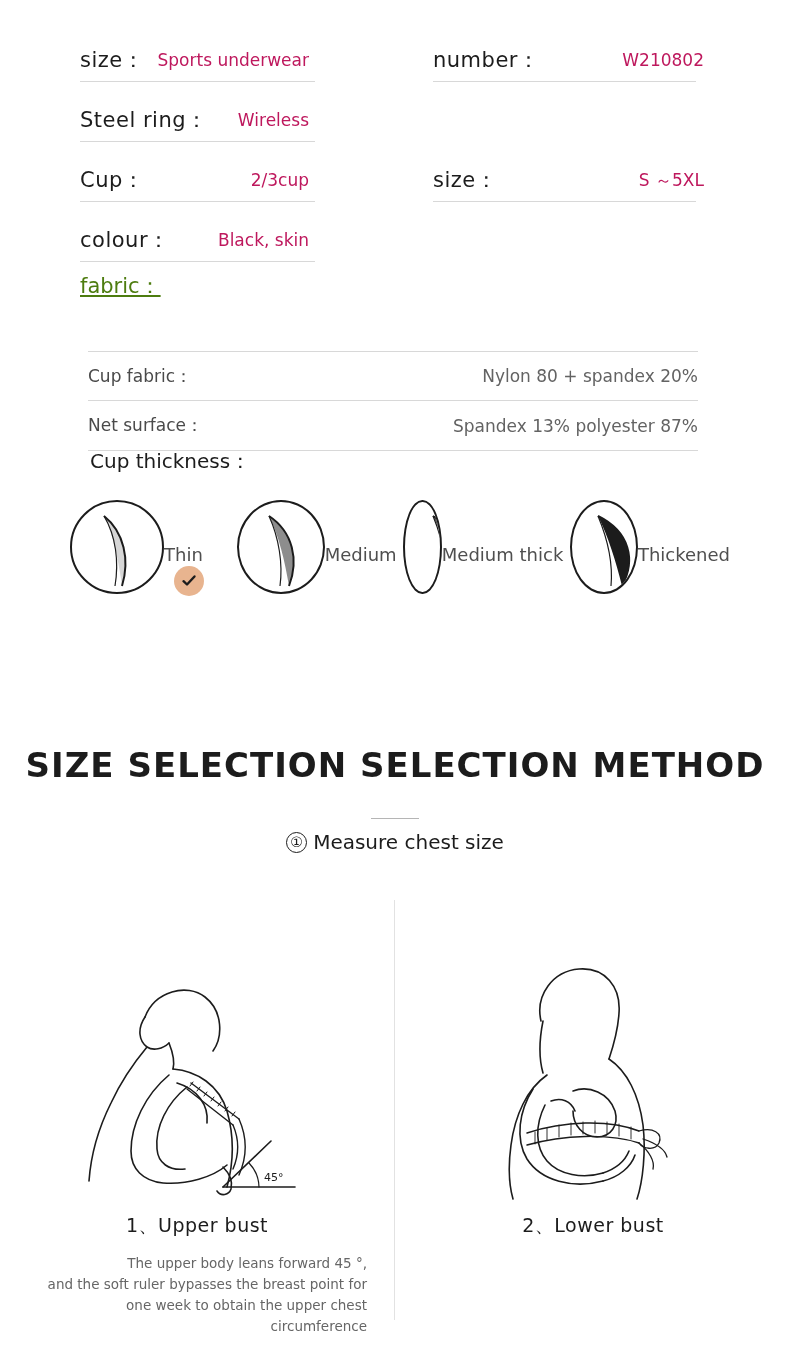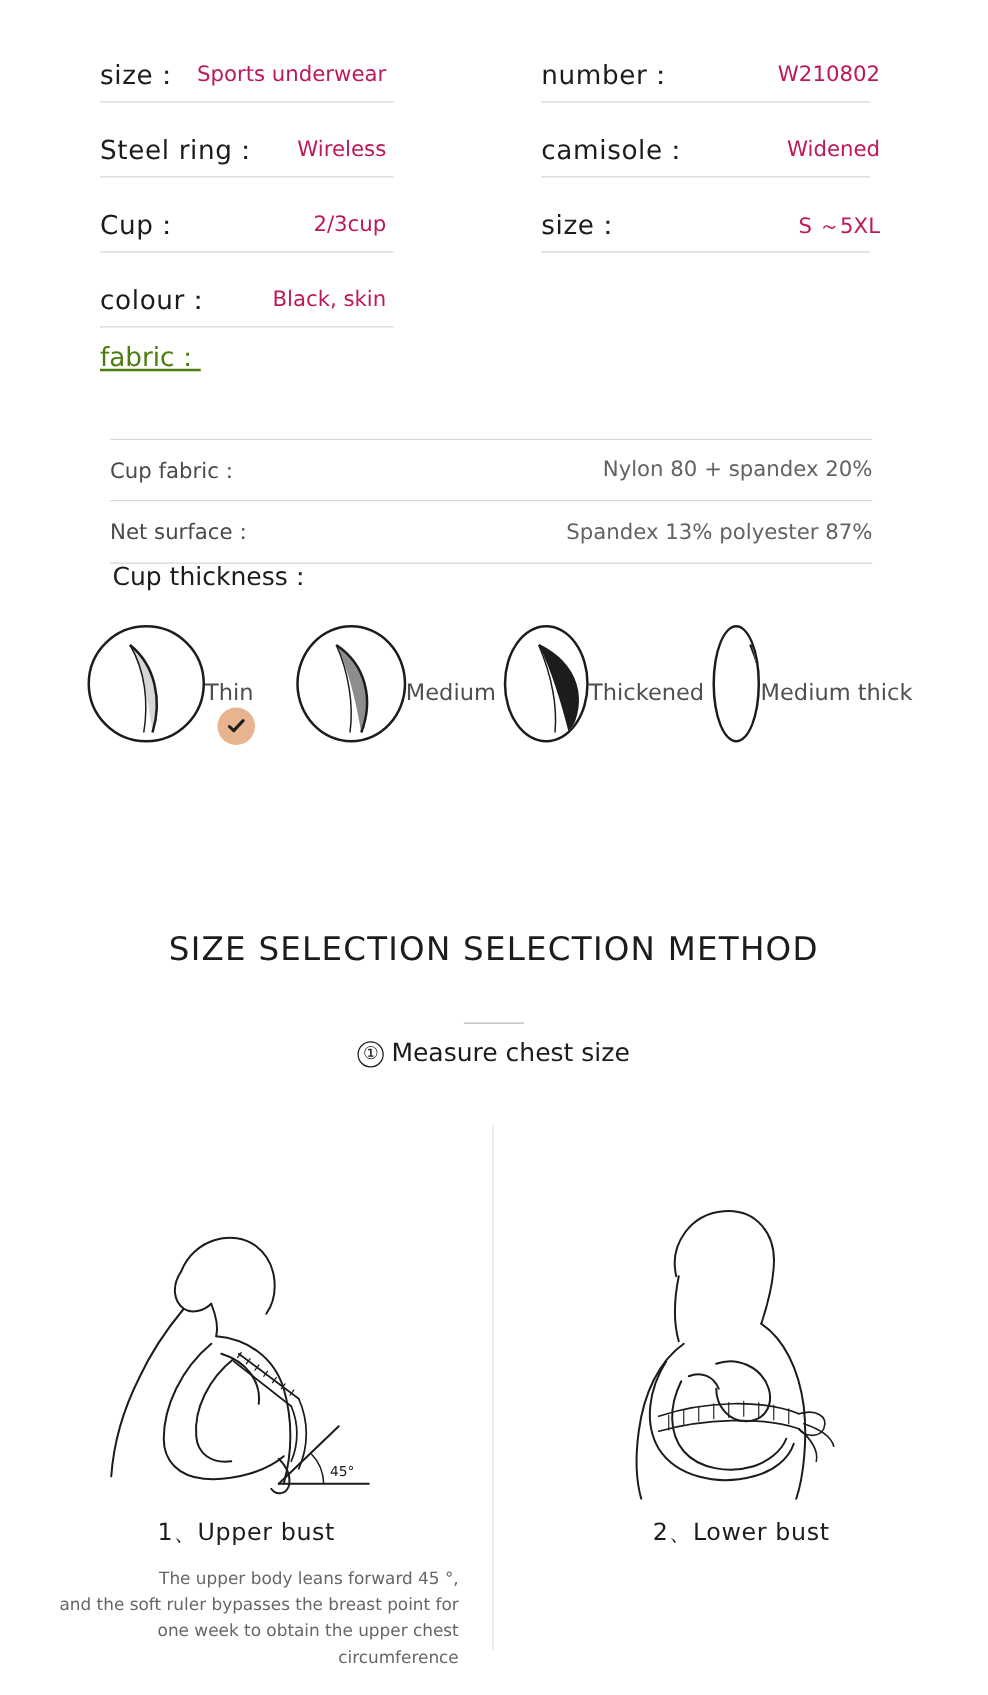--- a/index.html
+++ b/index.html
@@ -148,23 +148,24 @@
   }
   .cup-check svg { display: block; }
 
   
   .section-title {
     position: absolute;
     top: 745px;
     left: 0;
     width: 100%;
     text-align: center;
-    font-size: 26px;
+    font-size: 34px;
     letter-spacing: 1px;
     color: #1c1c1c;
+    font-weight: bold;
   }
   .title-rule {
     position: absolute;
     top: 818px;
     left: 50%;
     transform: translateX(-50%);
     width: 48px;
     height: 1px;
     background: #b5b5b5;
   }
@@ -238,24 +239,20 @@
       <span class="spec-label">number：</span>
       <span class="spec-value">W210802</span>
     </div>
   </div>
 
   <div class="spec-row">
     <div class="spec-cell left">
       <span class="spec-label">Steel ring：</span>
       <span class="spec-value">Wireless</span>
     </div>
-    <div class="spec-cell right">
-      <span class="spec-label">camisole：</span>
-      <span class="spec-value">Widened</span>
-    </div>
   </div>
 
   <div class="spec-row">
     <div class="spec-cell left">
       <span class="spec-label">Cup：</span>
       <span class="spec-value">2/3cup</span>
     </div>
     <div class="spec-cell right">
       <span class="spec-label">size：</span>
       <span class="spec-value">S ～5XL</span>
@@ -311,37 +308,37 @@
         <path d="M30 14 C 40 36, 44 62, 41 84" fill="none" stroke="#1c1c1c" stroke-width="1.2"></path>
         <path d="M30 14 C 54 30, 60 58, 50 84 C 46 60, 40 34, 30 14 Z" fill="#1c1c1c" opacity="0.5"></path>
       </svg>
     </div>
     <div class="cup-label">Medium</div>
   </div>
 
   <div class="cup-item">
     <div class="cup-circle">
       <svg width="94" height="94" viewBox="0 0 94 94">
+        <path d="M28 14 C 56 30, 62 58, 50 84" fill="none" stroke="#1c1c1c" stroke-width="2"></path>
+        <path d="M28 14 C 38 38, 42 62, 40 84" fill="none" stroke="#1c1c1c" stroke-width="1.2"></path>
+        <path d="M28 14 C 56 30, 62 58, 50 84 C 45 60, 38 34, 28 14 Z" fill="#1c1c1c" opacity="0.75"></path>
+      </svg>
+    </div>
+    <div class="cup-label">Medium thick</div>
+  </div>
+
+  <div class="cup-item">
+    <div class="cup-circle">
+      <svg width="94" height="94" viewBox="0 0 94 94">
         <path d="M26 14 C 58 30, 64 58, 50 84" fill="none" stroke="#1c1c1c" stroke-width="2"></path>
         <path d="M26 14 C 36 38, 41 62, 39 84" fill="none" stroke="#1c1c1c" stroke-width="1.2"></path>
         <path d="M26 14 C 58 30, 64 58, 50 84 C 44 60, 36 34, 26 14 Z" fill="#1c1c1c"></path>
       </svg>
     </div>
     <div class="cup-label">Thickened</div>
-  </div>
-
-  <div class="cup-item">
-    <div class="cup-circle">
-      <svg width="94" height="94" viewBox="0 0 94 94">
-        <path d="M28 14 C 56 30, 62 58, 50 84" fill="none" stroke="#1c1c1c" stroke-width="2"></path>
-        <path d="M28 14 C 38 38, 42 62, 40 84" fill="none" stroke="#1c1c1c" stroke-width="1.2"></path>
-        <path d="M28 14 C 56 30, 62 58, 50 84 C 45 60, 38 34, 28 14 Z" fill="#1c1c1c" opacity="0.75"></path>
-      </svg>
-    </div>
-    <div class="cup-label">Medium thick</div>
   </div>
 
 </div>
 
 <div class="section-title">SIZE SELECTION  SELECTION METHOD</div>
 <div class="title-rule"></div>
 <div class="measure-step">
   <span class="circled-num">①</span><span>Measure chest size</span>
 </div>
 

